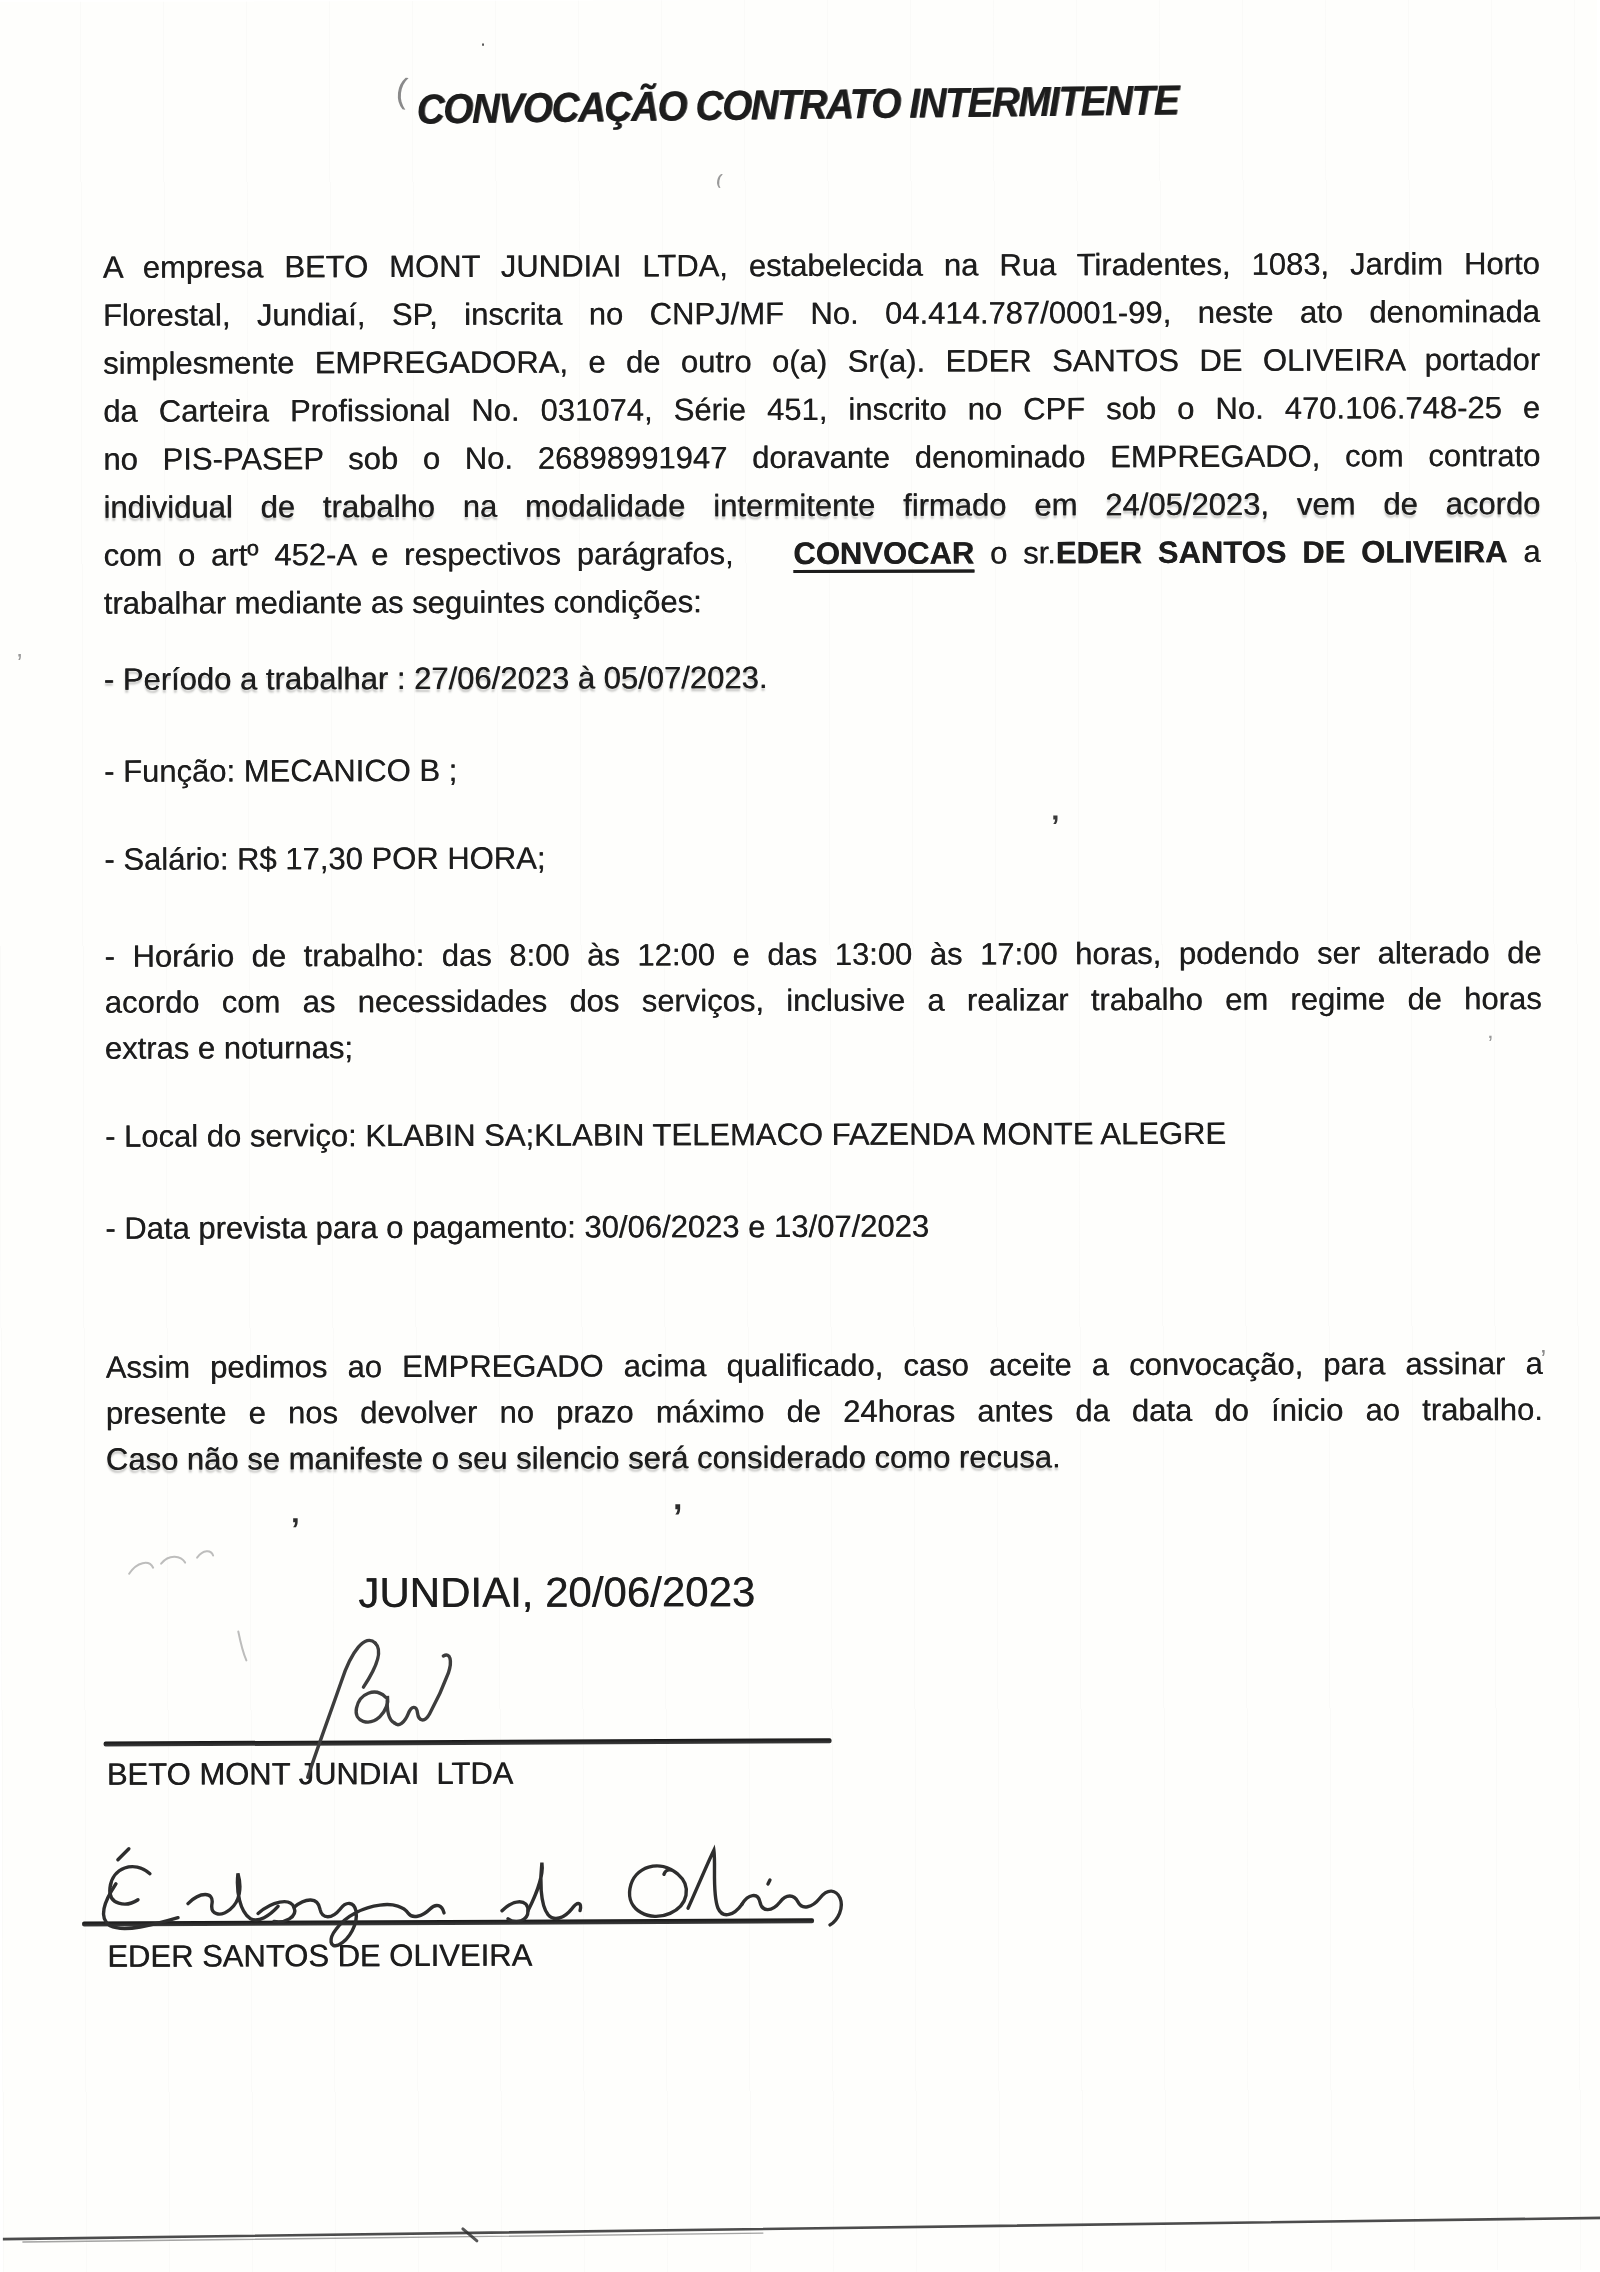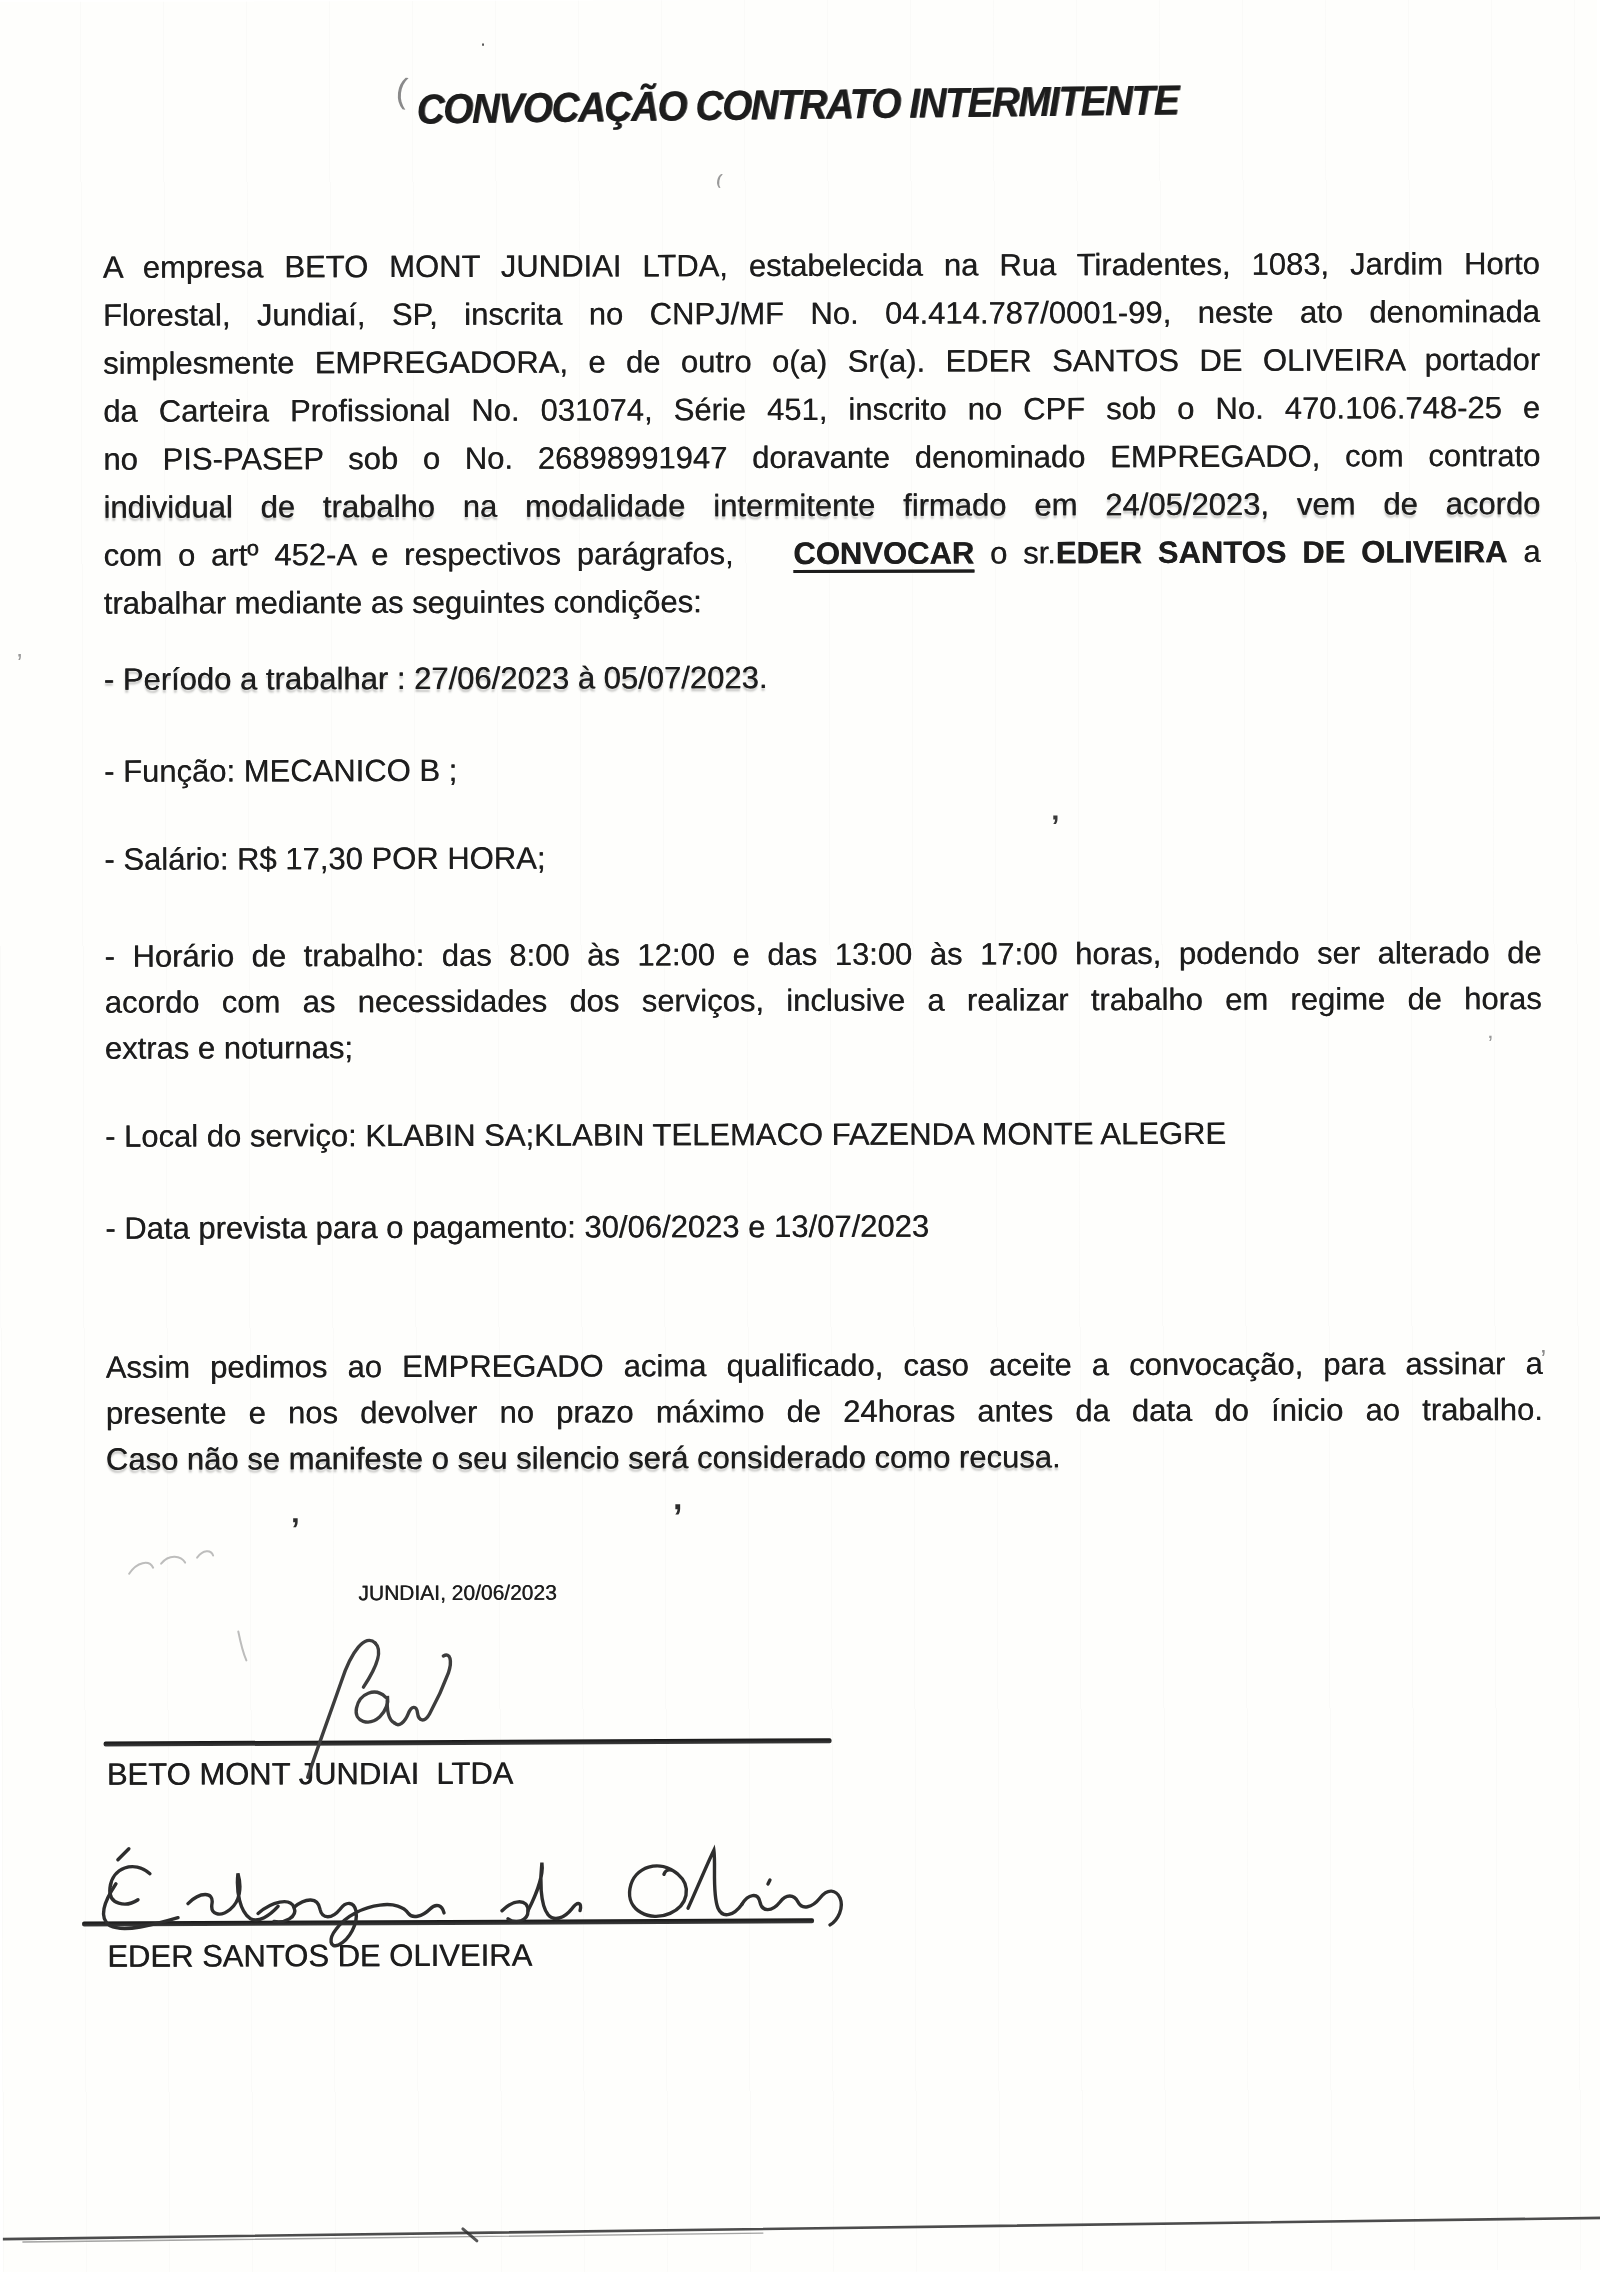--- a/index.html
+++ b/index.html
@@ -41,21 +41,21 @@
   .item-periodo   { top: 654px; }
   .item-funcao    { top: 746px; }
   .item-salario   { top: 834px; }
   .item-horario   { top: 932px;  line-height: 46px; }
   .item-local     { top: 1111px; }
   .item-pagamento { top: 1203px; }
   .closing        { top: 1343px; line-height: 46px; }
 
   .dateline {
     position: absolute; left: 357px; top: 1574px;
-    font-size: 21px; line-height: 36px;
+    font-size: 42px; line-height: 36px;
     text-shadow: 0.5px 0 0.6px rgba(25,25,25,0.9);
   }
   .sig-line {
     position: absolute; height: 5px;
     background: linear-gradient(#161616, #3c3c3c);
     border-radius: 2px;
   }
   .sig-line-1 { left: 102px; top: 1739px; width: 728px; transform: rotate(-0.12deg); }
   .sig-line-2 { left: 80px;  top: 1919px; width: 732px; transform: rotate(-0.1deg); }
   .sig-label {

